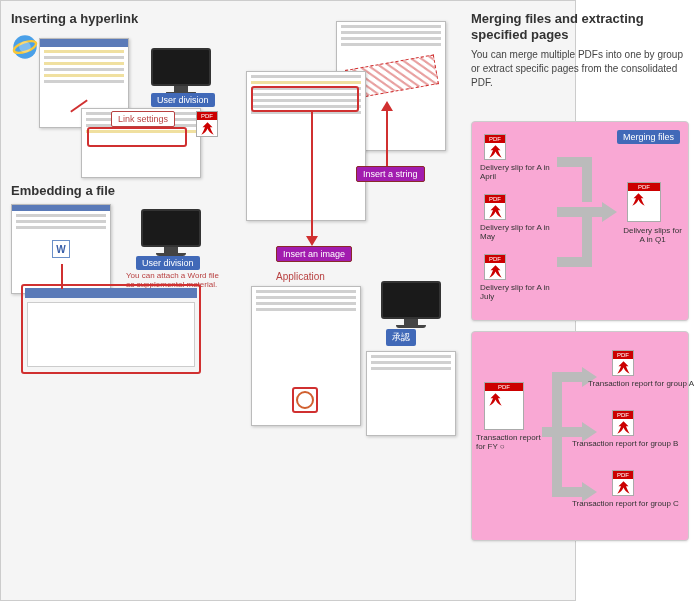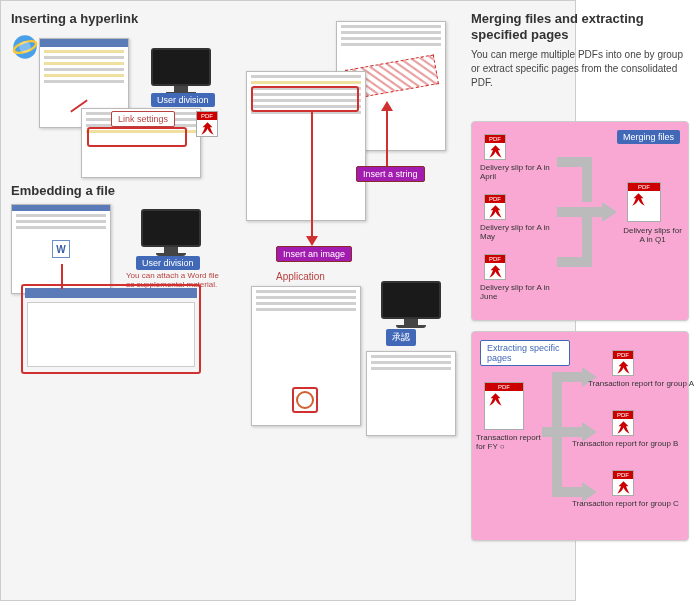--- a/index.html
+++ b/index.html
@@ -174,35 +174,34 @@
           <svg viewBox="0 0 24 24">
             <path fill="#c00" d="M12 2 L4 10 L8 10 Q4 20 2 22 Q10 18 12 12 Q14 18 22 22 Q20 20 16 10 L20 10 Z"></path>
           </svg>
         </div>
       <div class="small-label" style="left:8px;top:102px;width:80px;">Delivery slip for A in May</div>
       <div class="pdf-icon" style="left:12px;top:132px;">
           <svg viewBox="0 0 24 24">
             <path fill="#c00" d="M12 2 L4 10 L8 10 Q4 20 2 22 Q10 18 12 12 Q14 18 22 22 Q20 20 16 10 L20 10 Z"></path>
           </svg>
         </div>
-      <div class="small-label" style="left:8px;top:162px;width:80px;">Delivery slip for A in June</div>
+      <div class="small-label" style="left:8px;top:162px;width:80px;">Delivery slip for A in July</div>
       <svg style="position:absolute;left:85px;top:30px;width:60px;height:120px;">
           <path d="M0 10 L30 10 L30 50 M0 60 L30 60 M0 110 L30 110 L30 60 L45 60" stroke="#bbb" stroke-width="10" fill="none"></path>
           <path d="M45 50 L60 60 L45 70 Z" fill="#bbb"></path>
         </svg>
       <div class="pdf-icon" style="left:155px;top:60px;width:34px;height:40px;">
           <svg viewBox="0 0 24 24">
             <path fill="#c00" d="M12 2 L4 10 L8 10 Q4 20 2 22 Q10 18 12 12 Q14 18 22 22 Q20 20 16 10 L20 10 Z"></path>
           </svg>
         </div>
       <div class="small-label" style="left:148px;top:105px;width:65px;text-align:center;">Delivery slips for A in Q1</div>
     </div>
 
     <div class="panel" style="top:320px;left:0;width:218px;height:210px;">
-      <div class="tag blueout" style="left:8px;top:8px;width:90px;">Extracting specific pages</div>
       <div class="pdf-icon" style="left:12px;top:50px;width:40px;height:48px;">
           <svg viewBox="0 0 24 24">
             <path fill="#c00" d="M12 2 L4 10 L8 10 Q4 20 2 22 Q10 18 12 12 Q14 18 22 22 Q20 20 16 10 L20 10 Z"></path>
           </svg>
         </div>
       <div class="small-label" style="left:4px;top:102px;width:70px;">Transaction report for FY ○</div>
       <svg style="position:absolute;left:60px;top:30px;width:70px;height:150px;">
         <path d="M10 70 L25 70 L25 15 L50 15" stroke="#bbb" stroke-width="10" fill="none"></path>
           <path d="M50 5 L65 15 L50 25 Z" fill="#bbb"></path>
         <path d="M10 70 L50 70" stroke="#bbb" stroke-width="10" fill="none"></path>

